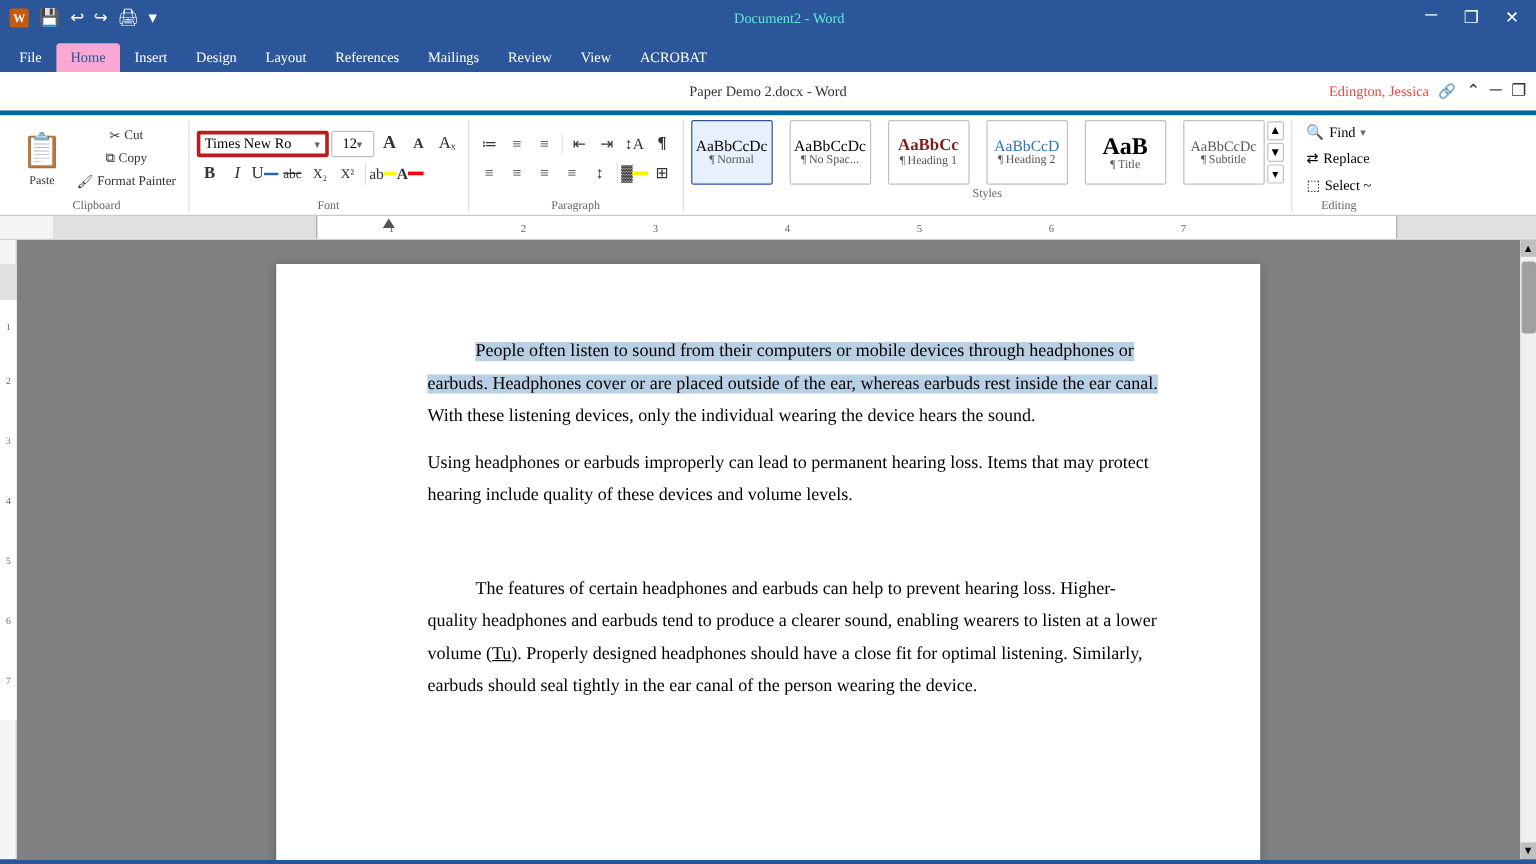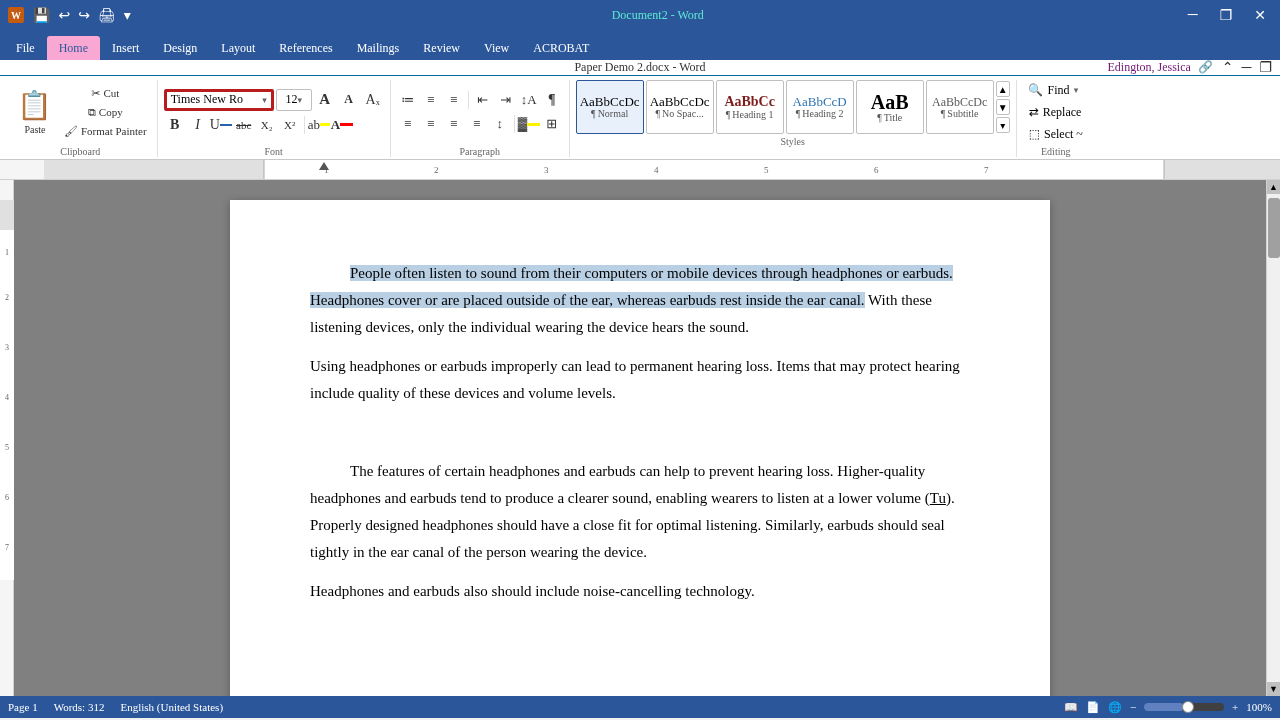--- a/index.html
+++ b/index.html
@@ -40,25 +40,25 @@
       align-items: center;
     }
     .menu-tab.active {
       background: #f9a8d4;
       color: #2b579a;
     }
 
     
     .secondary-title {
       background: white;
-      height: 16px;
+      height: 36px;
       display: flex;
       align-items: center;
       justify-content: center;
-      border-bottom: 1px solid #0369a1;
+      border-bottom: 4px solid #0369a1;
       font-size: 12px;
       color: #333;
       position: relative;
     }
     .secondary-title-right {
       position: absolute;
       right: 8px;
       display: flex;
       align-items: center;
       gap: 8px;
@@ -175,21 +175,21 @@
 
     
     .para-group { display: flex; flex-direction: column; gap: 2px; }
     .para-row { display: flex; align-items: center; gap: 1px; }
 
     
     .styles-group {
       display: flex;
       flex-direction: row;
       align-items: center;
-      gap: 2px;
+      gap: 14px;
     }
     .style-box {
       display: flex;
       flex-direction: column;
       align-items: center;
       justify-content: center;
       width: 68px;
       height: 54px;
       border: 1px solid #c0c0c0;
       border-radius: 2px;
@@ -272,20 +272,21 @@
       padding: 60px 80px;
       box-shadow: 0 2px 8px rgba(0,0,0,0.3);
       position: relative;
     }
 
     .page-content {
       font-family: 'Times New Roman', Times, serif;
       font-size: 15px;
       line-height: 1.8;
       color: #000;
+      margin-left: 46px;
     }
 
     .paragraph {
       margin-bottom: 12px;
     }
 
     .para-indented {
       text-indent: 40px;
     }
 
@@ -369,21 +370,21 @@
   <div class="menu-tab">References</div>
   <div class="menu-tab">Mailings</div>
   <div class="menu-tab">Review</div>
   <div class="menu-tab">View</div>
   <div class="menu-tab">ACROBAT</div>
 </div>
 
 <div class="secondary-title">
   <span>Paper Demo 2.docx - Word</span>
   <div class="secondary-title-right">
-    <span style="font-size:12px;color:#701a75;">Edington, Jessica</span>
+    <span style="font-size:12px;color:#ef4444;">Edington, Jessica</span>
     <span style="font-size:12px;cursor:pointer;">🔗</span>
     <span style="font-size:14px;cursor:pointer;">⌃</span>
     <span style="font-size:14px;cursor:pointer;">─</span>
     <span style="font-size:14px;cursor:pointer;">❐</span>
   </div>
 </div>
 
 <div class="ribbon">
 
   <div class="ribbon-group">
@@ -610,23 +611,20 @@
         <p class="paragraph">
           Using headphones or earbuds improperly can lead to permanent hearing loss. Items that may protect hearing include quality of these devices and volume levels.
         </p>
 
         <p class="paragraph">&nbsp;</p>
 
         <p class="paragraph para-indented">
           The features of certain headphones and earbuds can help to prevent hearing loss. Higher-quality headphones and earbuds tend to produce a clearer sound, enabling wearers to listen at a lower volume (<u>Tu</u>). Properly designed headphones should have a close fit for optimal listening. Similarly, earbuds should seal tightly in the ear canal of the person wearing the device.
         </p>
 
-        <p class="paragraph">
-          Headphones and earbuds also should include noise-cancelling technology.
-        </p>
 
 
       </div>
     </div>
   </div>
 
   <div style="width:14px; background:#f0f0f0; border-left:1px solid #d0d0d0; display:flex; flex-direction:column; align-items:center;">
     <div style="width:14px;height:14px;background:#c0c0c0;display:flex;align-items:center;justify-content:center;cursor:pointer;font-size:9px;">▲</div>
     <div style="flex:1;position:relative;">
       <div style="width:12px;height:60px;background:#a0a0a0;border-radius:3px;margin:0 1px;margin-top:4px;cursor:pointer;"></div>

